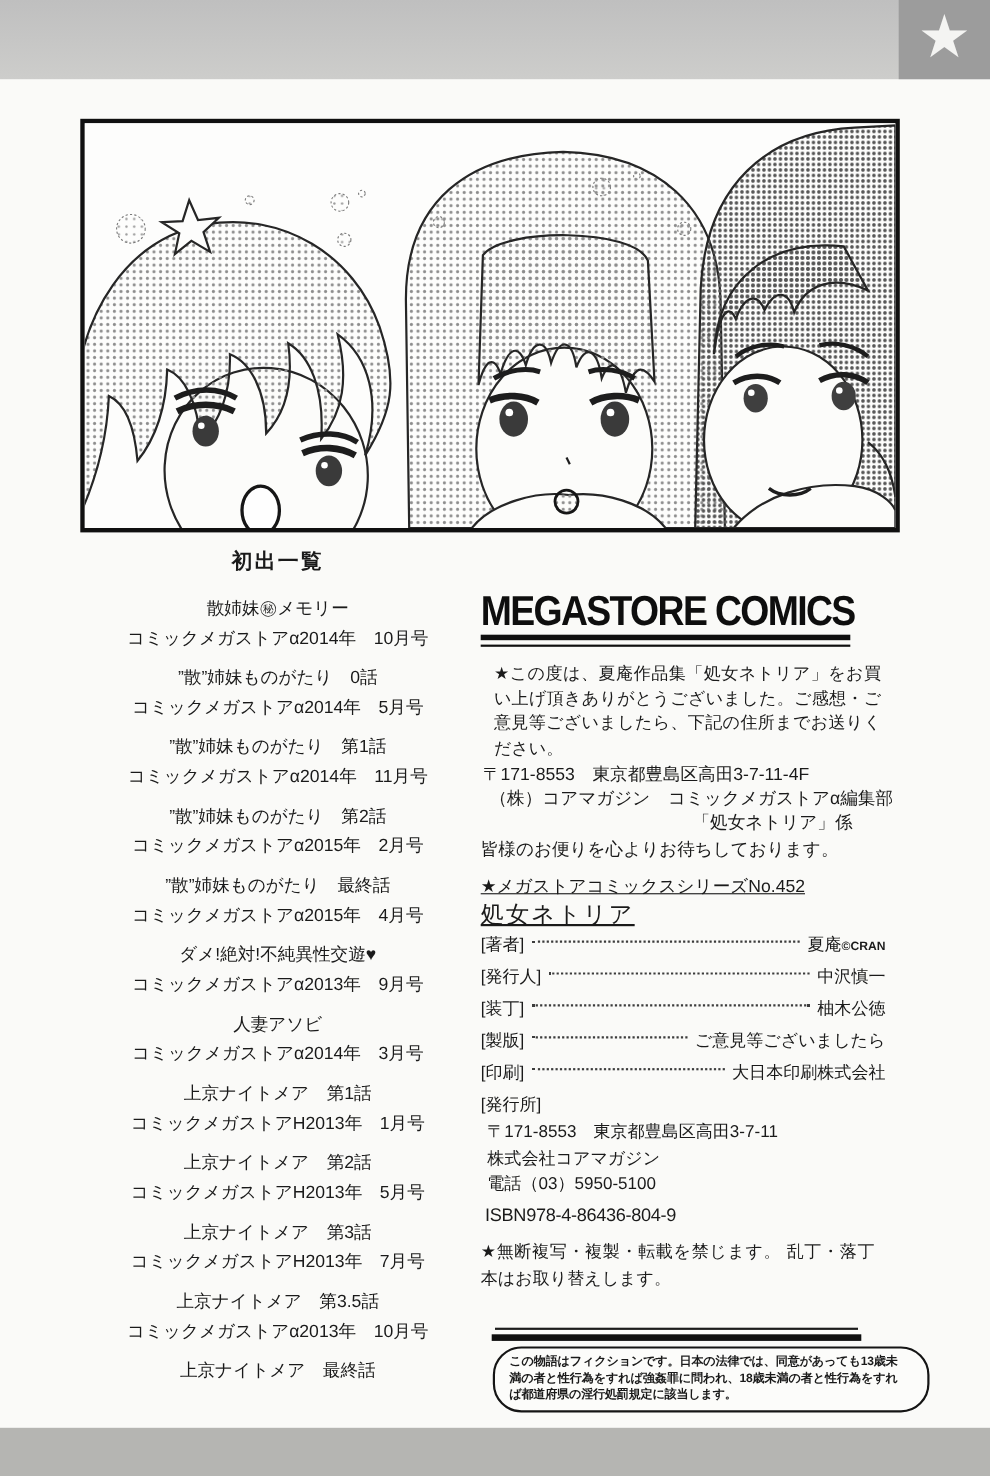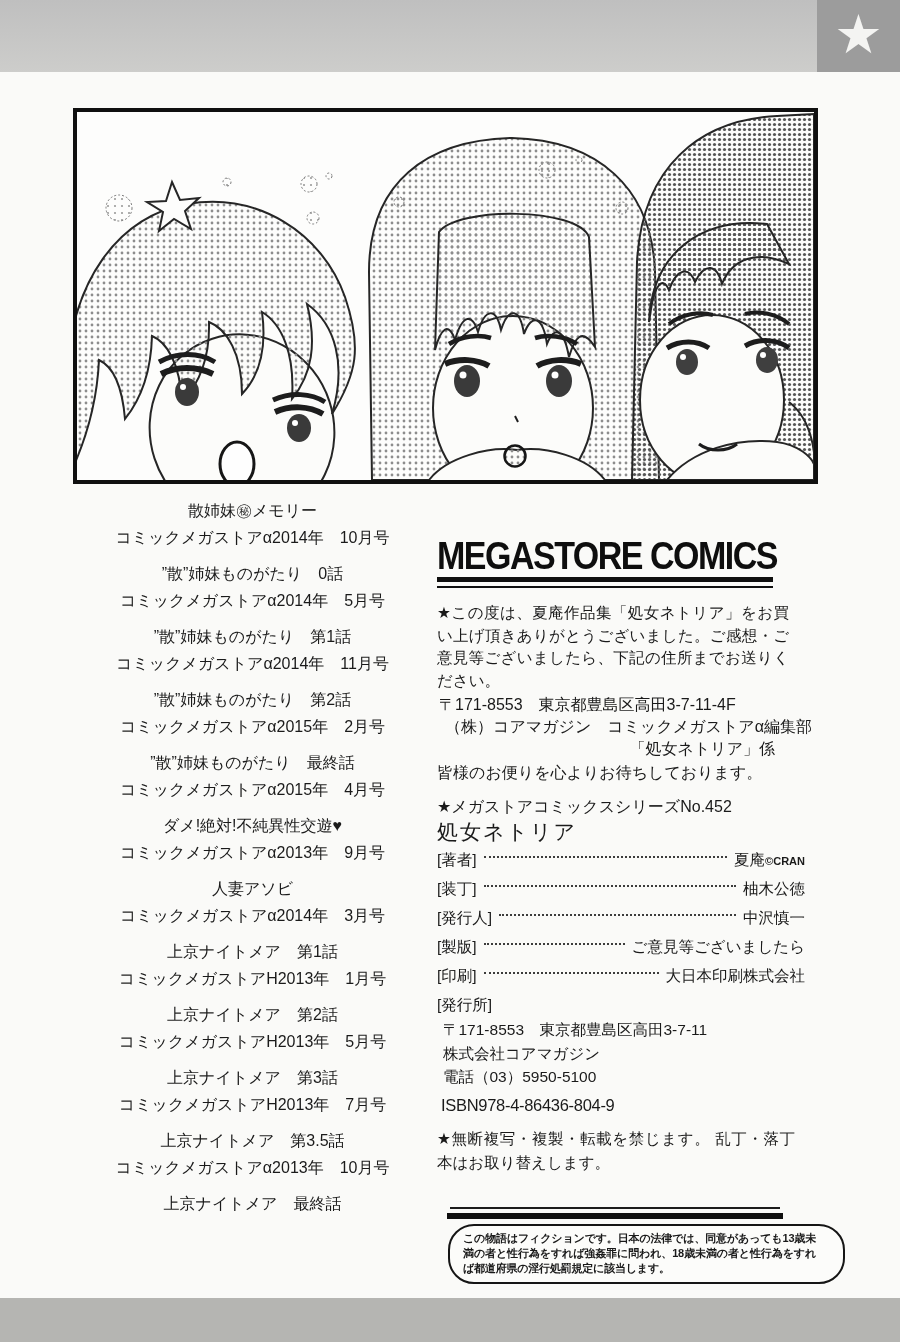--- a/index.html
+++ b/index.html
@@ -19,27 +19,27 @@
   
   .left-col{position:absolute;left:75px;top:497px;width:355px;text-align:center;}
   .pub-heading{font-size:19px;font-weight:600;margin:0 0 17px 0;letter-spacing:2px;}
   .pub-entry{margin-bottom:9px;}
   .pub-title,.pub-source{font-size:16px;line-height:27px;white-space:nowrap;}
   
   .right-col{position:absolute;left:437px;top:537px;width:380px;font-size:16px;}
   .logo{font-size:34px;line-height:34px;font-weight:900;letter-spacing:-1.5px;color:#0e0e0e;
         display:inline-block;transform:scaleY(1.12);transform-origin:left top;white-space:nowrap;}
   .logo-rule{margin-top:6px;width:336px;border-top:5px solid #0f0f0f;border-bottom:2px solid #0f0f0f;height:4px;}
-  .thanks{margin:14px 0 0 0;width:352px;font-size:15.5px;line-height:22.5px;text-align:justify;}
+  .thanks{margin:14px 0 0 12px;width:352px;font-size:15.5px;line-height:22.5px;text-align:justify;}
   .addr{margin-top:2px;}
   .addr-postal{line-height:22px;padding-left:2px;}
   .addr-dept{line-height:22px;padding-left:8px;}
   .attention{line-height:22px;text-align:right;padding-right:42px;}
   .awaiting{margin-top:2px;line-height:22px;}
-  .series-block{margin-top:12px;}
+  .series-block{margin-top:12px;text-decoration:underline;}
   .series-no{line-height:22px;}
   .book-title{font-size:21px;line-height:28px;letter-spacing:2px;font-weight:500;}
   .print-date{font-size:18px;line-height:25px;}
   .credits{width:368px;font-size:15.5px;}
   .credit-row{display:flex;align-items:baseline;line-height:27px;}
   .credit-label{white-space:nowrap;}
   .leader{flex:1;border-bottom:2.5px dotted #3c3c3c;margin:0 7px;transform:translateY(-7px);min-width:12px;}
   .credit-value{white-space:nowrap;}
   .credit-small{font-size:11px;font-weight:700;letter-spacing:0;}
   .publisher-label{line-height:27px;font-size:15.5px;}
@@ -145,20 +145,21 @@
       </g>
       <ellipse cx="110" cy="280" rx="12" ry="14" fill="#3a3a3a"></ellipse>
         <circle cx="106" cy="275" r="3" fill="#fff"></circle>
       <ellipse cx="222" cy="316" rx="12" ry="14" fill="#3a3a3a"></ellipse>
         <circle cx="218" cy="311" r="3" fill="#fff"></circle>
       <ellipse cx="160" cy="352" rx="17" ry="22" fill="#fefefe" stroke="#161616" stroke-width="3"></ellipse>
     </svg>
   </div>
 
   <div class="left-col">
+    <h2 class="pub-heading">初出一覧</h2>
     <div>
 
         <div class="pub-entry">
           <div class="pub-title">散姉妹㊙メモリー</div>
           <div class="pub-source">コミックメガストアα2014年　10月号</div>
         </div>
 
         <div class="pub-entry">
           <div class="pub-title">”散”姉妹ものがたり　0話</div>
           <div class="pub-source">コミックメガストアα2014年　5月号</div>
@@ -231,29 +232,29 @@
     </div>
     <div class="credits">
 
         <div class="credit-row">
           <span class="credit-label">[著者]</span>
           <span class="leader"></span>
           <span class="credit-value"><span>夏庵</span><span class="credit-small">©CRAN</span></span>
         </div>
 
         <div class="credit-row">
+          <span class="credit-label">[発行人]</span>
+          <span class="leader"></span>
+          <span class="credit-value"><span>中沢慎一</span><span class="credit-small"></span></span>
+        </div>
+
+        <div class="credit-row">
           <span class="credit-label">[装丁]</span>
           <span class="leader"></span>
           <span class="credit-value"><span>柚木公徳</span><span class="credit-small"></span></span>
-        </div>
-
-        <div class="credit-row">
-          <span class="credit-label">[発行人]</span>
-          <span class="leader"></span>
-          <span class="credit-value"><span>中沢慎一</span><span class="credit-small"></span></span>
         </div>
 
         <div class="credit-row">
           <span class="credit-label">[製版]</span>
           <span class="leader"></span>
           <span class="credit-value"><span>ご意見等ございましたら</span><span class="credit-small"></span></span>
         </div>
 
         <div class="credit-row">
           <span class="credit-label">[印刷]</span>

